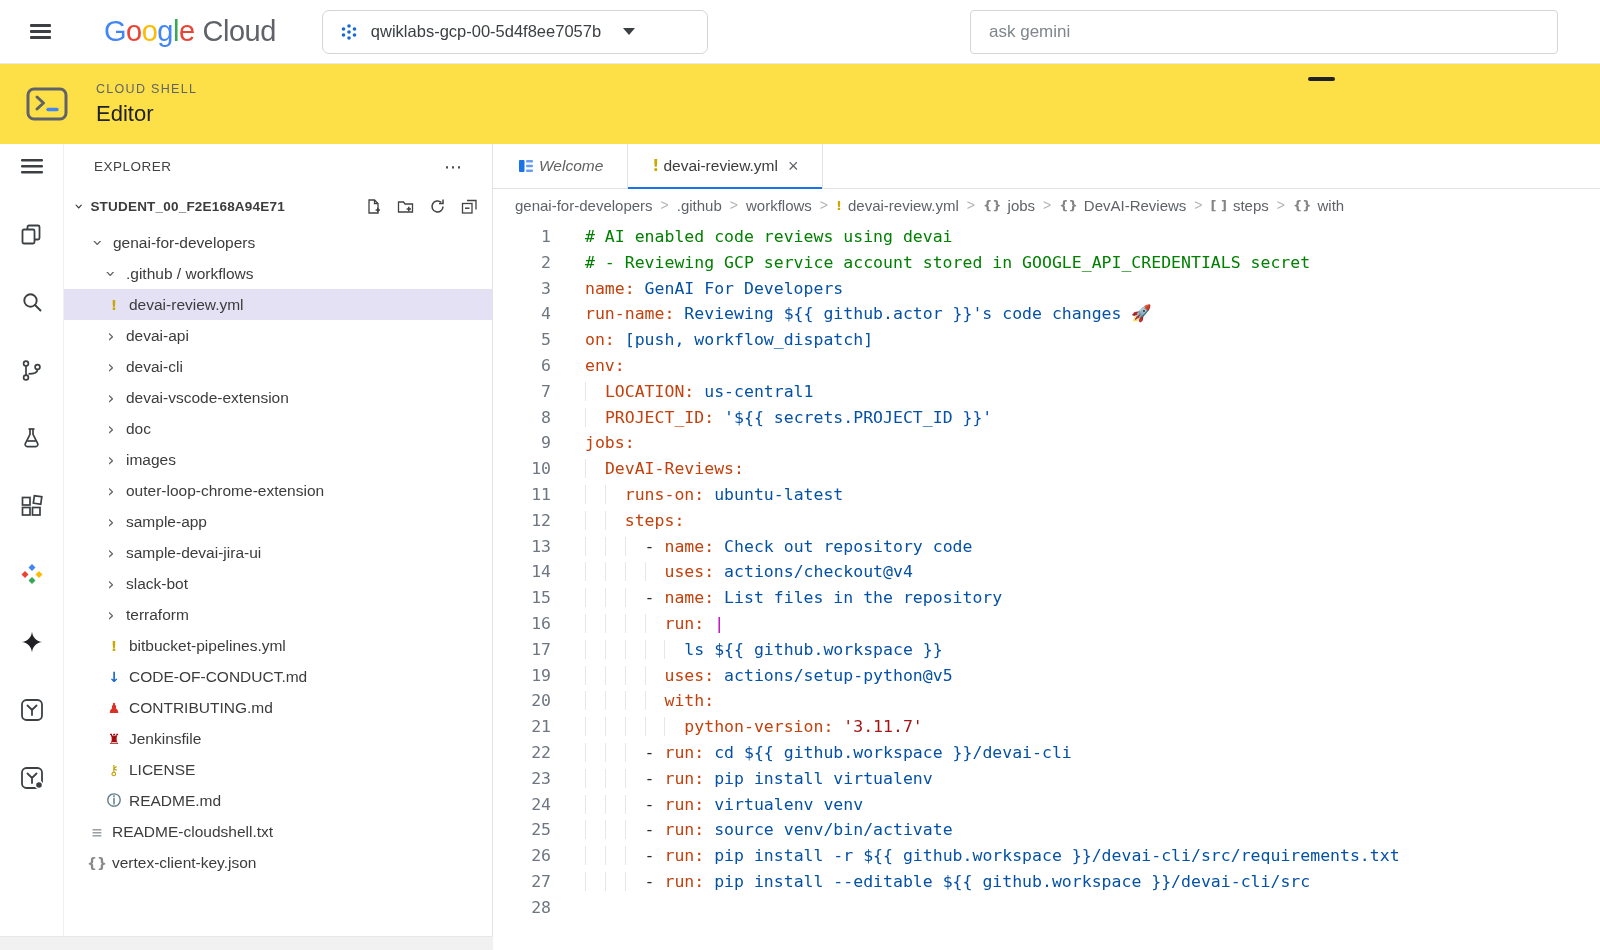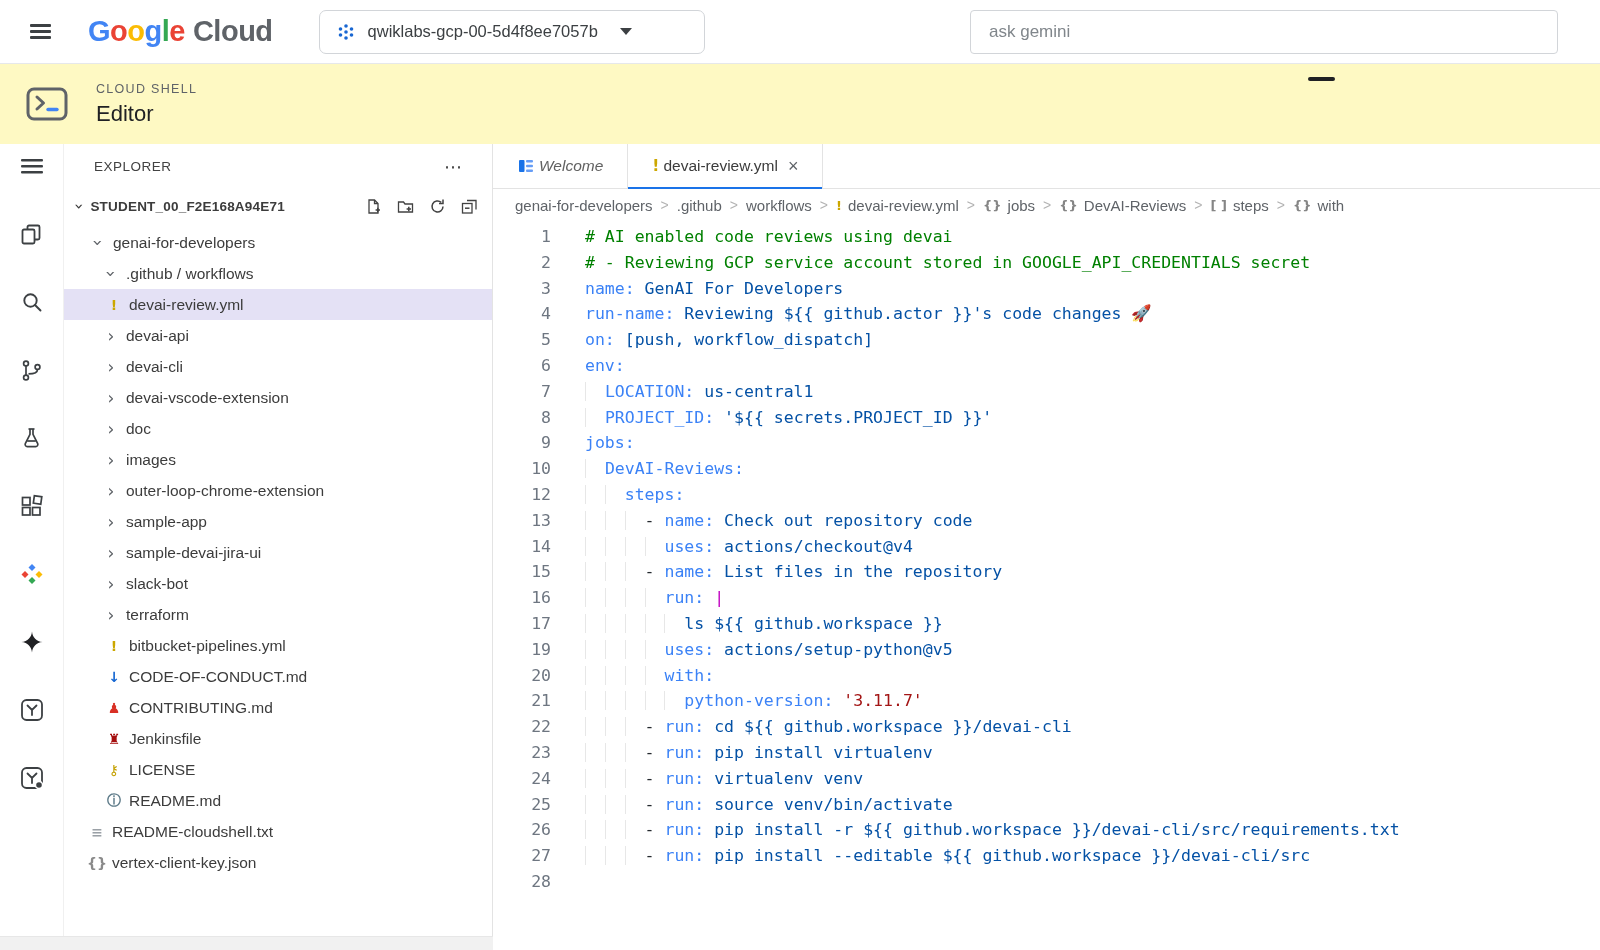--- a/index.html
+++ b/index.html
@@ -4,30 +4,30 @@
 <style>
   *{margin:0;padding:0;box-sizing:border-box}
   html,body{width:1600px;height:950px}
   body{font-family:"Liberation Sans",sans-serif;background:#fff;color:#202124;overflow:hidden;position:relative}
 
   
   .topbar{height:64px;display:flex;align-items:center;border-bottom:1px solid #e6e8ea;background:#fff}
   .hamburger{width:48px;margin-left:16px;display:flex;justify-content:center;cursor:pointer}
   .hamburger .bars{width:21px}
   .hamburger .bars i{display:block;height:2.4px;background:#3c4043;margin:3.7px 0;border-radius:1px}
-  .logo{font-size:29px;font-weight:700;display:flex;align-items:baseline;margin-left:24px;letter-spacing:-0.5px}
+  .logo{font-size:29px;font-weight:400;display:flex;align-items:baseline;margin-left:40px;letter-spacing:-0.5px}
   .logo .cloud{color:#5f6368;margin-left:8px}
   .proj{margin-left:46px;height:44px;min-width:386px;border:1px solid #d2d5d9;border-radius:7px;display:flex;align-items:center;padding:0 16px;gap:12px;cursor:pointer;background:#fff}
   .proj .txt{font-size:16.5px;color:#3c4043}
   .caret{width:0;height:0;border-left:6px solid transparent;border-right:6px solid transparent;border-top:7px solid #3c4043;margin-left:10px}
   .gem{margin-left:auto;margin-right:42px;width:588px;height:44px;border:1px solid #d2d5d9;border-radius:4px;font-size:17px;padding:0 18px;color:#3c4043;font-family:"Liberation Sans",sans-serif;outline:none}
   .gem::placeholder{color:#80868b}
 
   
-  .shellhead{height:80px;display:flex;align-items:center;padding-left:26px;gap:28px;position:relative;background:#fef9c3}
+  .shellhead{height:80px;display:flex;align-items:center;padding-left:26px;gap:28px;position:relative;background:#fde047}
   .sh-eyebrow{font-size:12.5px;color:#5f6368;letter-spacing:1.3px}
   .sh-title{font-size:22px;color:#202124;margin-top:5px}
   .dash-handle{position:absolute;left:1308px;top:13px;width:27px;height:4px;background:#202124;border-radius:2px;cursor:pointer}
 
   
   .main{display:flex;height:805px}
   .activity{width:64px;display:flex;flex-direction:column;align-items:center;border-right:1px solid #f0f0f0;background:#fff}
   .act-ic{width:44px;height:44px;display:flex;align-items:center;justify-content:center;margin-bottom:24px;cursor:pointer}
   .act-ic:first-child{margin-top:0}
 
@@ -62,21 +62,21 @@
   .warnglyph{color:#cca700;font-weight:700;font-size:15.5px;font-family:"DejaVu Sans",sans-serif}
   .breadcrumbs{height:32px;display:flex;align-items:center;padding-left:22px;font-size:15px;color:#5f6368;gap:8px;white-space:nowrap;overflow:hidden}
   .bc-item{display:inline-flex;align-items:center;gap:6px;cursor:pointer}
   .bc-sep{color:#b3b3b3;font-size:14px}
   .bc-icon{font-size:13px;font-weight:600;font-family:"DejaVu Sans",sans-serif}
   .code{flex:1;overflow:hidden;padding-top:3px;font-family:"DejaVu Sans Mono","Liberation Mono",monospace;font-size:16.5px;line-height:25.8px}
   .code-line{display:flex}
   .ln{width:58px;flex:none;text-align:right;color:#6e7681;user-select:none}
   .lc{padding-left:34px;white-space:pre;color:#24292e}
   .tk-c{color:#008000}
-  .tk-k{color:#3b82f6}
+  .tk-k{color:#c2410c}
   .tk-v{color:#0451a5}
   .tk-s{color:#a31515}
   .tk-p{color:#c000c0}
   .tk-d{color:#24292e}
   .tk-w{background:repeating-linear-gradient(to right,#e7e7e7 0 1px,transparent 1px 2ch)}
 </style>
 </head>
 <body>
 
 <div class="topbar">
@@ -405,20 +405,24 @@
         </div>
         <div class="code-line">
           <span class="ln">9</span>
           <span class="lc"><span class="tk-k">jobs:</span></span>
         </div>
         <div class="code-line">
           <span class="ln">10</span>
           <span class="lc"><span class="tk-w">  </span><span class="tk-k">DevAI-Reviews:</span></span>
         </div>
         <div class="code-line">
+          <span class="ln">11</span>
+          <span class="lc"><span class="tk-w">    </span><span class="tk-k">runs-on:</span><span class="tk-v"> ubuntu-latest</span></span>
+        </div>
+        <div class="code-line">
           <span class="ln">12</span>
           <span class="lc"><span class="tk-w">    </span><span class="tk-k">steps:</span></span>
         </div>
         <div class="code-line">
           <span class="ln">13</span>
           <span class="lc"><span class="tk-w">      </span><span class="tk-d">- </span><span class="tk-k">name:</span><span class="tk-v"> Check out repository code</span></span>
         </div>
         <div class="code-line">
           <span class="ln">14</span>
           <span class="lc"><span class="tk-w">        </span><span class="tk-k">uses:</span><span class="tk-v"> actions/checkout@v4</span></span>

